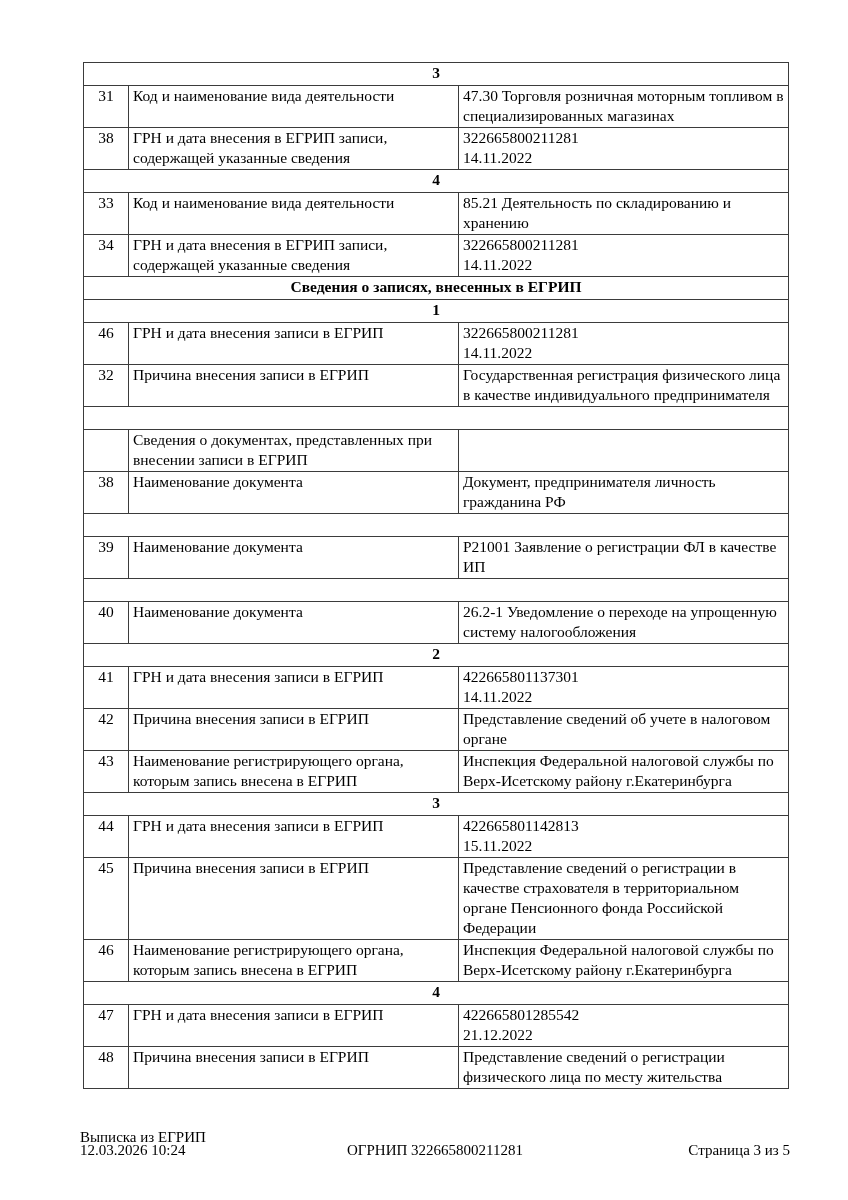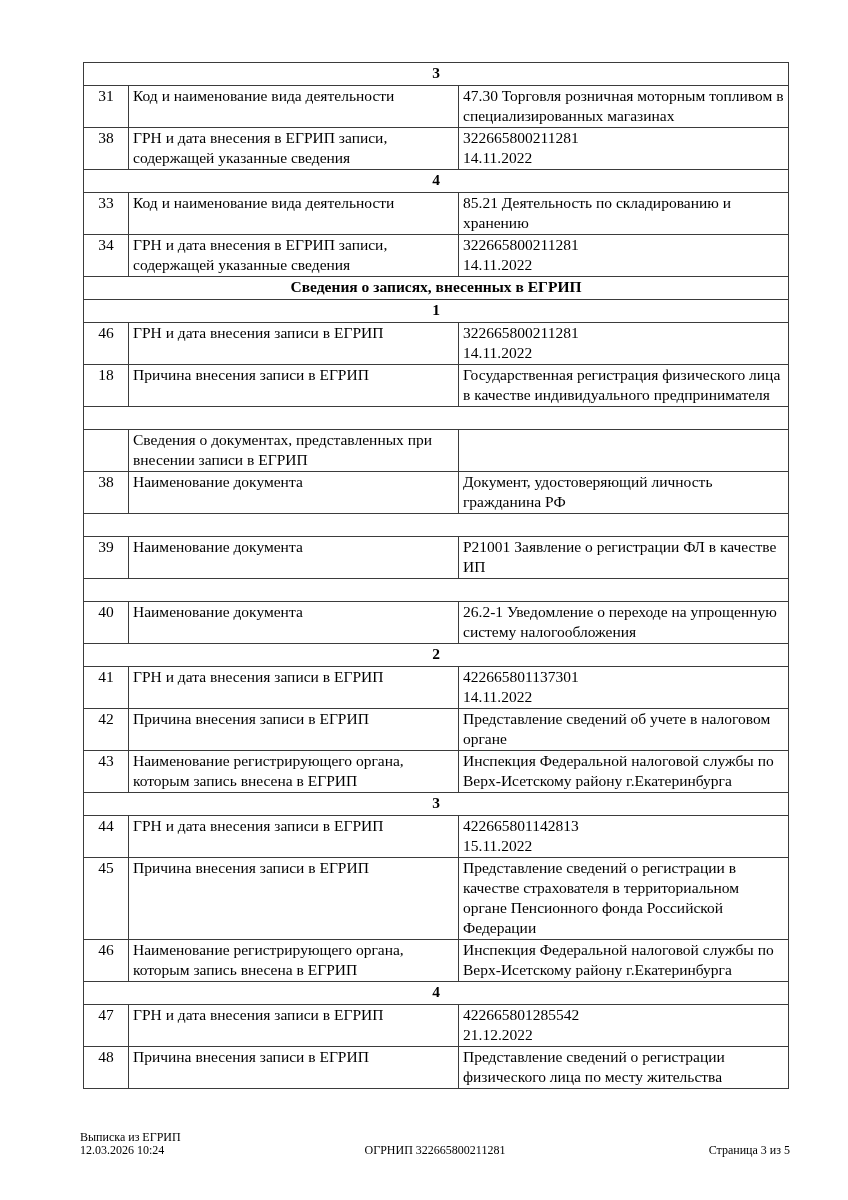--- a/index.html
+++ b/index.html
@@ -49,21 +49,21 @@
     white-space: pre-line;
   }
   .footer {
     position: absolute;
     left: 80px;
     top: 1131px;
     width: 710px;
     display: flex;
     justify-content: center;
     align-items: flex-end;
-    font-size: 12px;
+    font-size: 15px;
     line-height: 13px;
   }
   .footer .f-left  { flex: 1; text-align: left; }
   .footer .f-mid   { flex: 1; text-align: center; }
   .footer .f-right { flex: 1; text-align: right; }
 </style>
 </head>
 <body>
 
 <div class="page">
@@ -109,36 +109,36 @@
         <tr>
           <td colspan="3" class="section-cell">1</td>
         </tr>
         <tr>
           <td class="num-cell">46</td>
           <td class="label-cell">ГРН и дата внесения записи в ЕГРИП</td>
           <td class="value-cell">322665800211281
 14.11.2022</td>
         </tr>
         <tr>
-          <td class="num-cell">18</td>
+          <td class="num-cell">32</td>
           <td class="label-cell">Причина внесения записи в ЕГРИП</td>
           <td class="value-cell">Государственная регистрация физического лица в качестве индивидуального предпринимателя</td>
         </tr>
         <tr>
           <td colspan="3" class="spacer-cell"></td>
         </tr>
         <tr>
           <td class="num-cell"></td>
           <td class="label-cell">Сведения о документах, представленных при внесении записи в ЕГРИП</td>
           <td class="value-cell"></td>
         </tr>
         <tr>
           <td class="num-cell">38</td>
           <td class="label-cell">Наименование документа</td>
-          <td class="value-cell">Документ, удостоверяющий личность гражданина РФ</td>
+          <td class="value-cell">Документ, предпринимателя личность гражданина РФ</td>
         </tr>
         <tr>
           <td colspan="3" class="spacer-cell"></td>
         </tr>
         <tr>
           <td class="num-cell">39</td>
           <td class="label-cell">Наименование документа</td>
           <td class="value-cell">Р21001 Заявление о регистрации ФЛ в качестве ИП</td>
         </tr>
         <tr>

